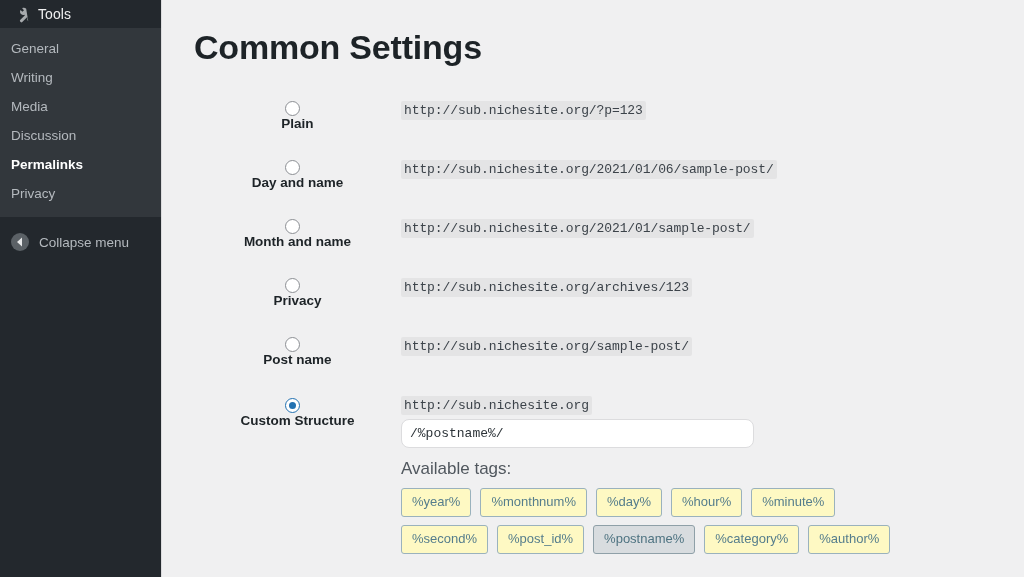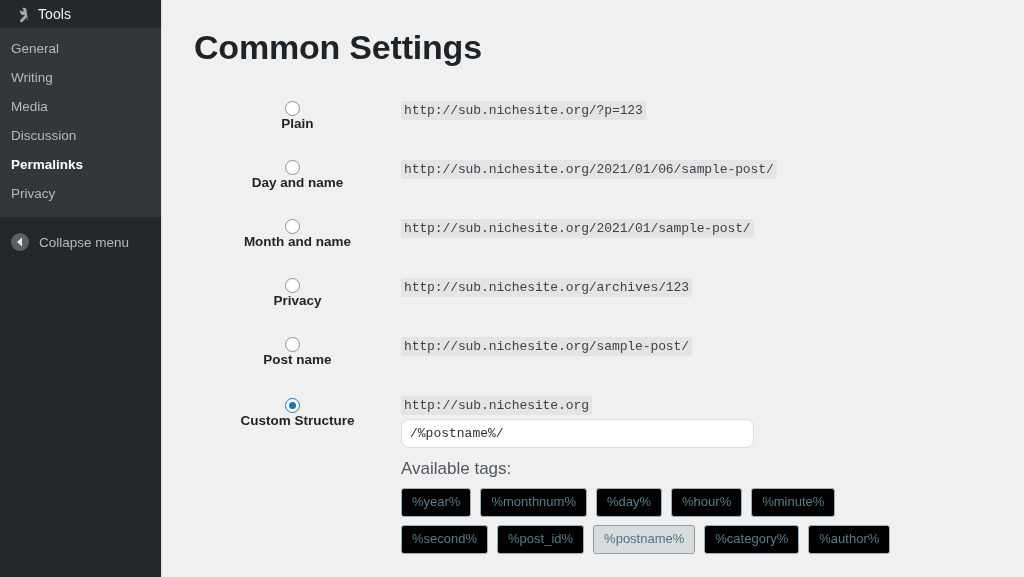--- a/index.html
+++ b/index.html
@@ -209,21 +209,21 @@
     margin-top: 9px;
     display: flex;
     flex-wrap: wrap;
     gap: 8px 9px;
     width: 520px;
   }
   .tag-btn {
     font-family: "Liberation Sans", sans-serif;
     font-size: 13px;
     color: #557d8c;
-    background: #000000;
+    background: #fef9c3;
     border: 1px solid #9ab2bd;
     border-radius: 3px;
     padding: 5px 10px 6px 10px;
     line-height: 16px;
     cursor: pointer;
     white-space: nowrap;
   }
   .tag-btn.used {
     background: #d8dcdf;
     border-color: #8f a0a8;

